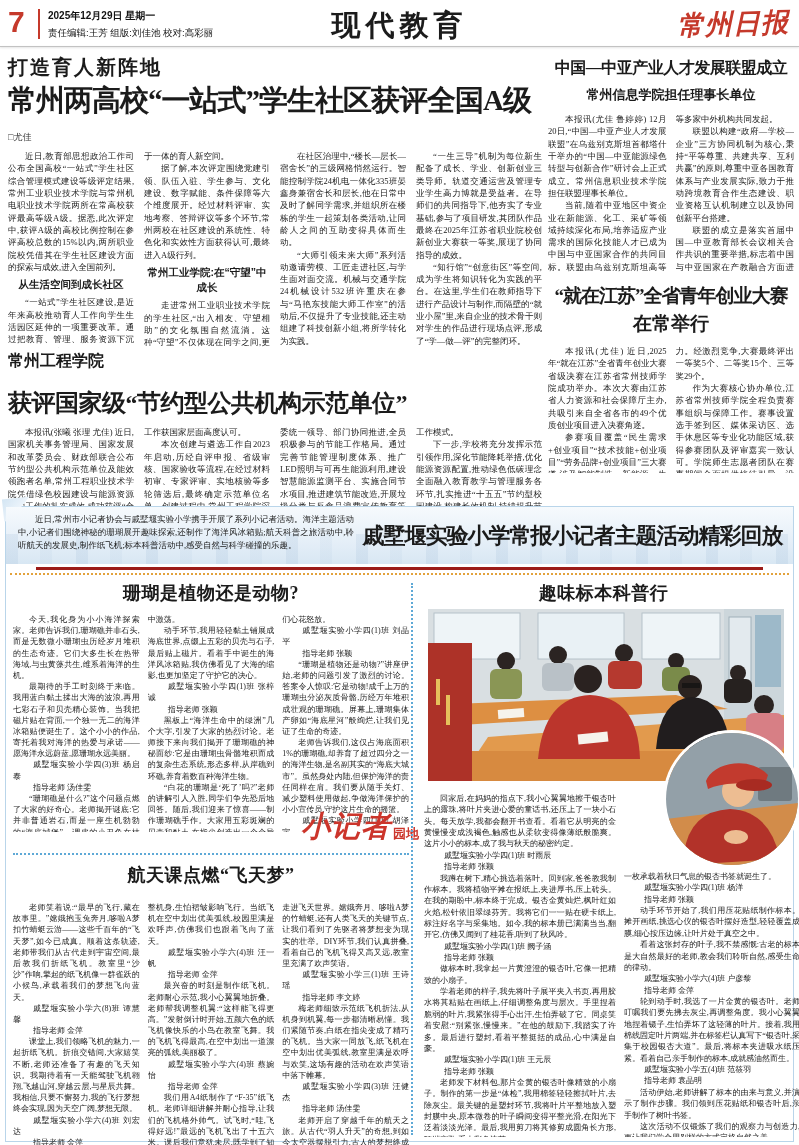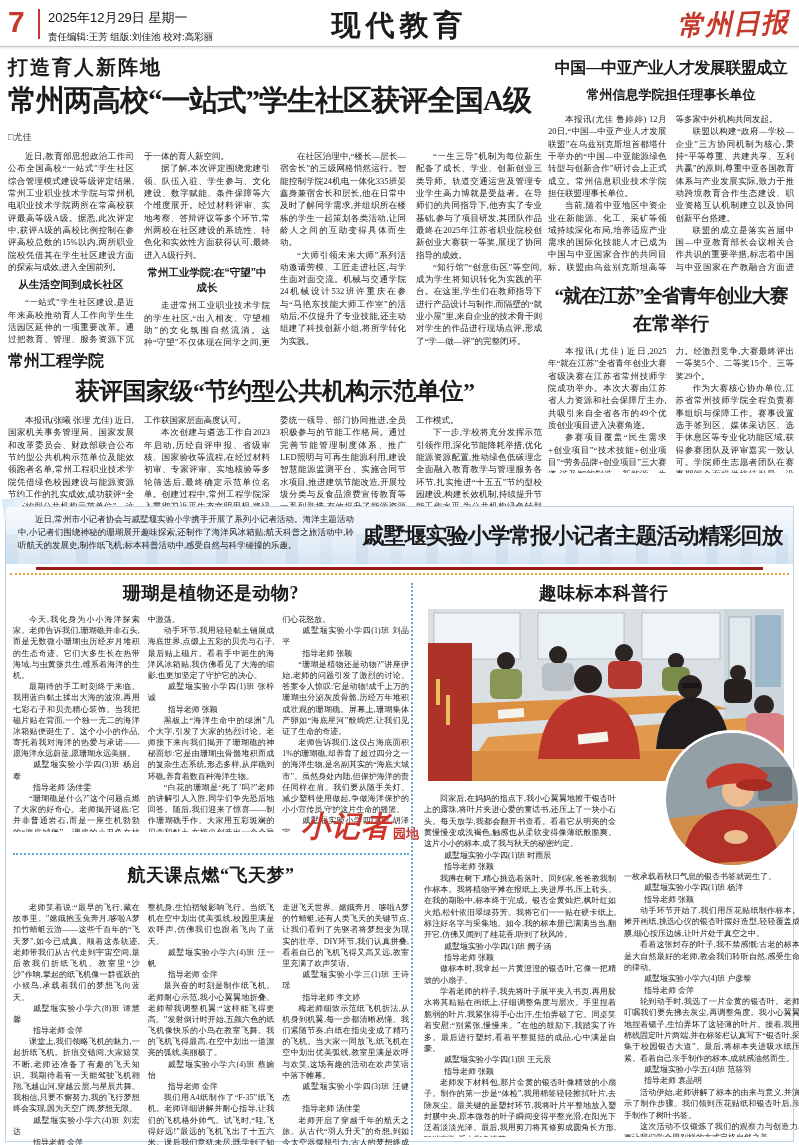--- a/index.html
+++ b/index.html
@@ -3,42 +3,42 @@
 <meta charset="utf-8">
 <style>
   html,body{margin:0;padding:0;background:#e8e8e8;}
   .page{position:relative;width:799px;height:1145px;background:#fff;margin:0 auto;
         font-family:"Liberation Serif",serif;color:#1b1b1b;overflow:hidden;}
   
   .hdr-rule{position:absolute;left:0;top:46px;width:799px;height:1px;background:#c2c2c2;box-shadow:0 1px 2px rgba(0,0,0,.15);}
   .pagenum{position:absolute;left:8px;top:5px;font:bold 30px "Liberation Sans",sans-serif;color:#c5392b;}
   .redbar{position:absolute;left:38px;top:9px;width:2px;height:30px;background:#c5392b;}
   .dateline{position:absolute;left:48px;top:9px;font-family:"Liberation Sans",sans-serif;color:#111;}
-  .dateline .d1{font-size:13px;font-weight:normal;}
+  .dateline .d1{font-size:10px;font-weight:bold;}
   .dateline .d2{font-size:9.5px;margin-top:4px;}
   .section-title{position:absolute;left:0;right:0;top:6px;text-align:center;font-size:29px;font-weight:900;letter-spacing:5px;}
   .masthead{position:absolute;right:10px;top:6px;font-size:27px;font-weight:bold;font-style:italic;color:#c5392b;transform:rotate(-2deg);letter-spacing:1px;}
   
   .bodytext{font-size:8.5px;line-height:1.45;text-align:justify;}
   .it-p{margin:0;text-indent:2em;}
   .it-cont{margin:0;}
   .it-sub{margin:4px 0;text-indent:0;text-align:center;font-family:"Liberation Sans",sans-serif;font-weight:bold;font-size:10.5px;}
   .it-by{margin:0;text-indent:2.5em;}
   .colrow{display:flex;overflow:hidden;}
   .colrow .col{flex:1;overflow:hidden;}
   
   .main-art{position:absolute;left:8px;top:54px;width:534px;}
   .kicker{font-size:20px;font-weight:900;font-family:"Liberation Sans",sans-serif;letter-spacing:2px;}
   .headline1{font-size:29px;font-weight:900;letter-spacing:-1px;white-space:nowrap;}
   .author{margin-top:10px;font-size:9px;color:#333;}
   .main-cols{gap:10px;margin-top:6px;height:198px;}
   
   .eng-art{position:absolute;left:8px;top:351px;width:534px;}
   .eng-kicker{font-size:16px;font-weight:900;font-family:"Liberation Sans",sans-serif;}
-  .eng-headline{text-align:center;font-size:24px;font-weight:900;margin-top:3px;letter-spacing:-0.5px;}
+  .eng-headline{text-align:left;font-size:24px;font-weight:900;margin-top:15px;letter-spacing:-0.5px;}
   .eng-cols{gap:10px;margin-top:7px;height:98px;}
   
   .asia-art{position:absolute;left:548px;top:58px;width:246px;}
   .asia-headline{font-size:16px;font-weight:900;text-align:center;letter-spacing:-0.5px;white-space:nowrap;}
   .asia-sub{font-size:13px;font-weight:bold;text-align:center;margin-top:7px;}
   .asia-cols{gap:9px;margin-top:9px;height:160px;}
   .contest-art{position:absolute;left:548px;top:283px;width:246px;}
   .contest-h1{font-size:19px;font-weight:900;text-align:center;letter-spacing:-1px;white-space:nowrap;}
   .contest-h2{font-size:19px;font-weight:900;text-align:center;margin-top:2px;}
   .contest-sub{font-size:12.5px;font-weight:bold;text-align:center;margin-top:5px;}

